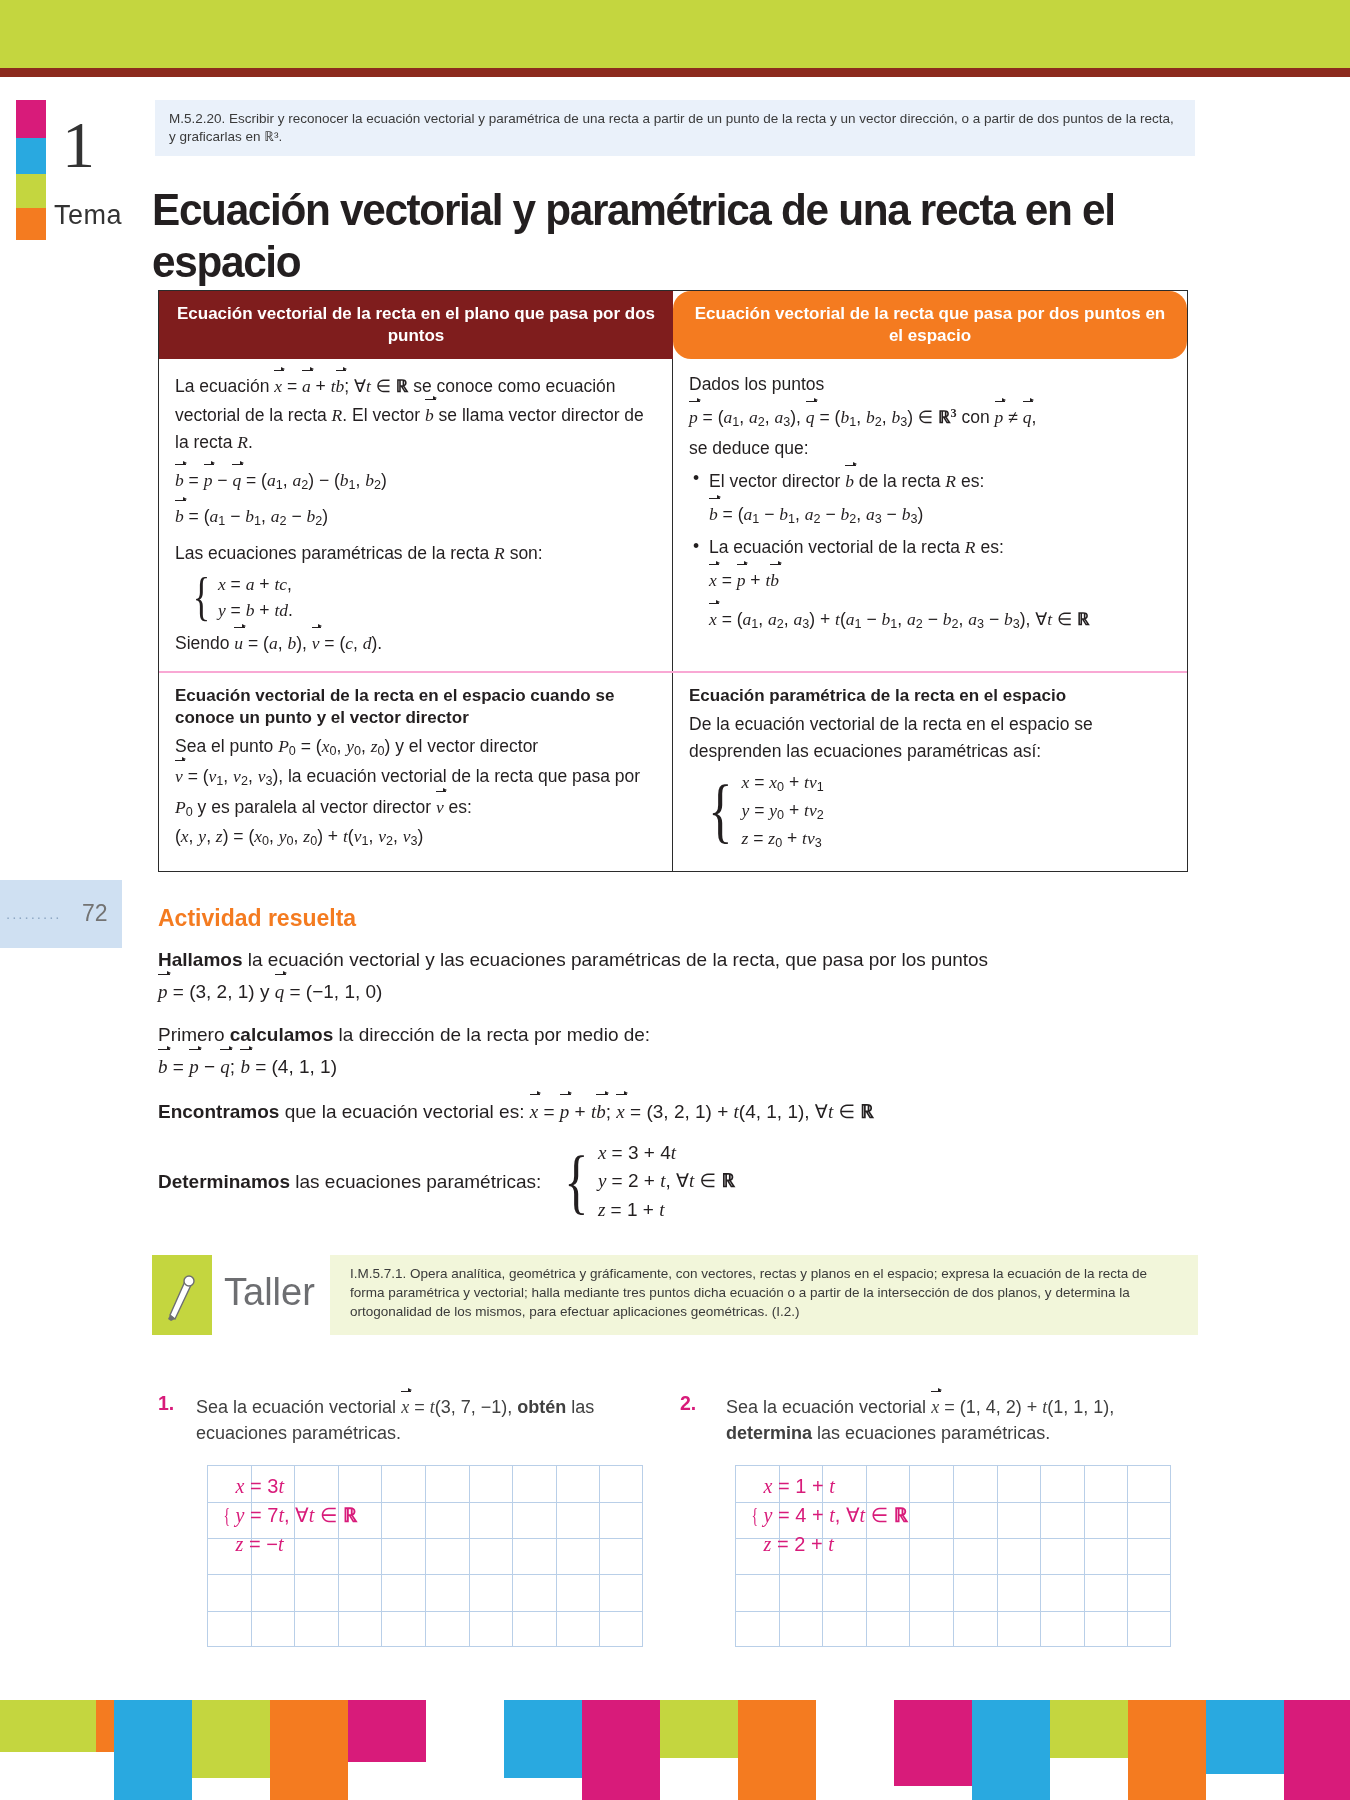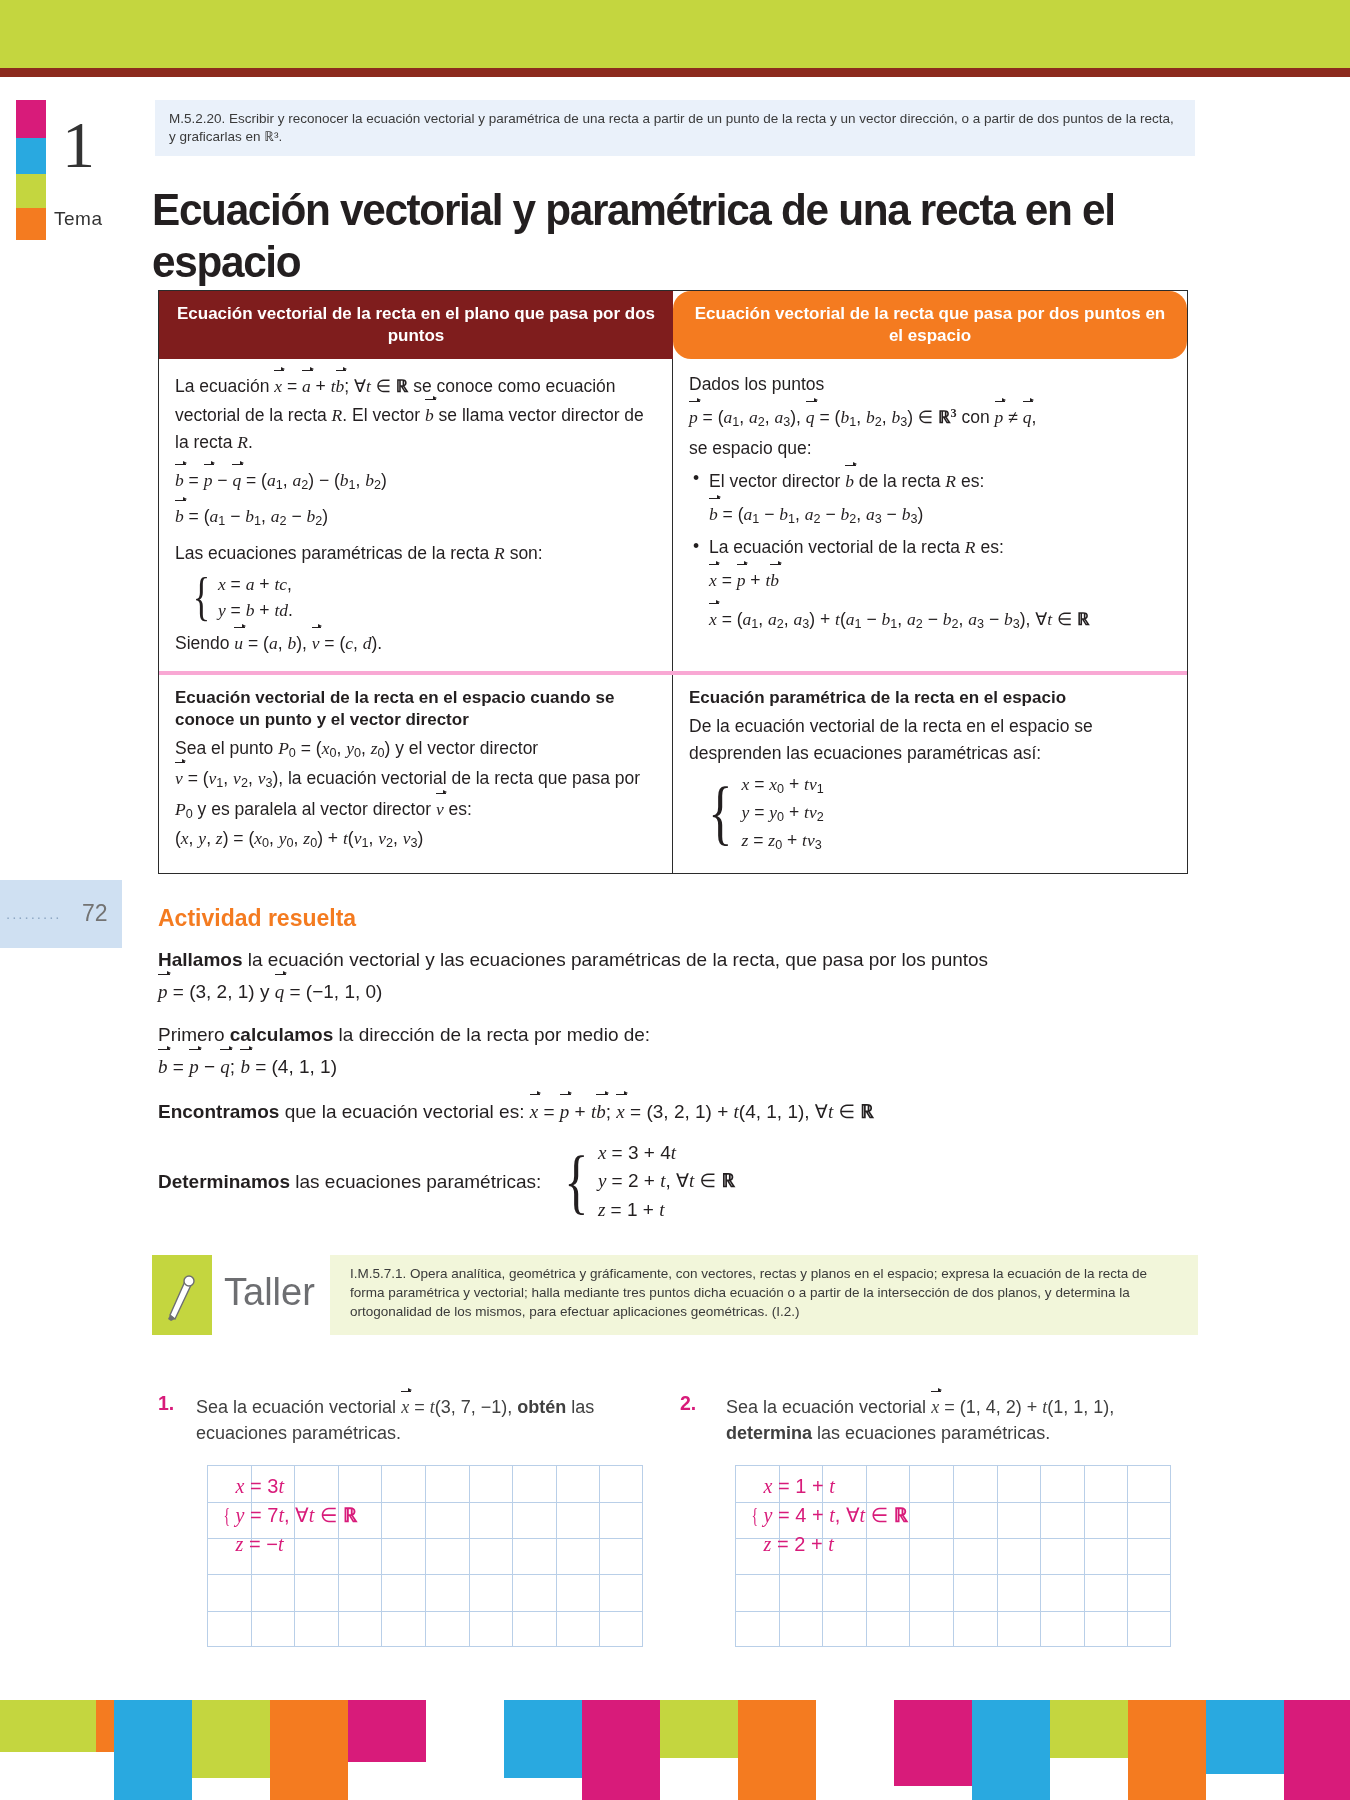--- a/index.html
+++ b/index.html
@@ -16,21 +16,21 @@
 
   
   .tema-tab { position:absolute; left:16px; top:100px; width:104px; height:140px; }
   .tema-tab .s1 { position:absolute; left:0; top:0; width:104px; height:38px; background:#d81b7a; }
   .tema-tab .s2 { position:absolute; left:0; top:38px; width:104px; height:36px; background:#29a9e0; }
   .tema-tab .s3 { position:absolute; left:0; top:74px; width:104px; height:34px; background:#c4d63f; }
   .tema-tab .s4 { position:absolute; left:0; top:108px; width:104px; height:32px; background:#f47b20; }
   .tema-white { position:absolute; left:46px; top:100px; width:74px; height:140px; background:#ffffff; }
   .tema-num { position:absolute; left:62px; top:112px; font-family:"Liberation Serif", serif;
               font-size:66px; color:#333; line-height:1; font-weight:400;}
-  .tema-word { position:absolute; left:54px; top:208px; font-size:19px; color:#333;
+  .tema-word { position:absolute; left:54px; top:200px; font-size:27px; color:#333;
                font-family:"Liberation Sans", sans-serif; letter-spacing:0.5px;}
 
   
   .obj-box {
     position:absolute; left:155px; top:100px; width:1040px; min-height:52px;
     background:#eaf1fa; padding:10px 14px 10px 14px;
   }
   .obj-box p { margin:0; font-size:13.5px; line-height:1.35; color:#3a3a3a; }
 
   
@@ -47,21 +47,21 @@
   .tbl-head { display:flex; }
   .th {
     color:#fff; font-weight:700; font-size:17px; text-align:center;
     padding:12px 14px; line-height:1.3;
   }
   .th-l { width:515px; background:#7f1d1d; }
   .th-r { width:515px; background:#f47b20;border-radius:18px; }
   .td { padding:12px 16px 14px 16px; font-size:17.5px; color:#231f20; line-height:1.55; }
   .td-l { width:515px; border-right:1px solid #2b2b2b; }
   .td-r { width:515px; }
-  .rowline { border-top:4px solid #f9a8d4; }
+  .rowline { border-top:2px solid #f9a8d4; }
   .sub-h { font-weight:700; font-size:17px; line-height:1.3; margin-bottom:4px; display:block;}
 
   
   .vec { position:relative; display:inline-block; padding-top:2px; }
   .vec::after {
     content:""; position:absolute; left:0; right:-2px; top:-1px; height:0;
     border-top:1.3px solid #231f20;
   }
   .vec::before {
     content:""; position:absolute; right:-3px; top:-4px;
@@ -172,21 +172,21 @@
       <div>
         Siendo <span class="vec"><i class="it">u</i></span> = (<i class="it">a</i>, <i class="it">b</i>),  <span class="vec"><i class="it">v</i></span> = (<i class="it">c</i>, <i class="it">d</i>).
       </div>
     </div>
 
     <div class="td td-r">
       <div>Dados los puntos</div>
       <div style="margin-top:4px;">
         <span class="vec"><i class="it">p</i></span> = (<i class="it">a</i><span class="sub">1</span>, <i class="it">a</i><span class="sub">2</span>, <i class="it">a</i><span class="sub">3</span>),  <span class="vec"><i class="it">q</i></span> = (<i class="it">b</i><span class="sub">1</span>, <i class="it">b</i><span class="sub">2</span>, <i class="it">b</i><span class="sub">3</span>) ∈ <span class="rr">ℝ<span class="sup">3</span></span>  con  <span class="vec"><i class="it">p</i></span> ≠ <span class="vec"><i class="it">q</i></span>,
       </div>
-      <div style="margin-top:2px;">se espacio que:</div>
+      <div style="margin-top:2px;">se deduce que:</div>
       <ul class="bul">
         <li>
           <span>El vector director <span class="vec"><i class="it">b</i></span> de la recta <i class="it">R</i> es:</span>
           <div style="margin-left:0; margin-top:4px;">
             <span class="vec"><i class="it">b</i></span> = (<i class="it">a</i><span class="sub">1</span> − <i class="it">b</i><span class="sub">1</span>, <i class="it">a</i><span class="sub">2</span> − <i class="it">b</i><span class="sub">2</span>, <i class="it">a</i><span class="sub">3</span> − <i class="it">b</i><span class="sub">3</span>)
           </div>
         </li>
         <li>
           <span>La ecuación vectorial de la recta <i class="it">R</i> es:</span>
           <div style="margin-top:4px;">

